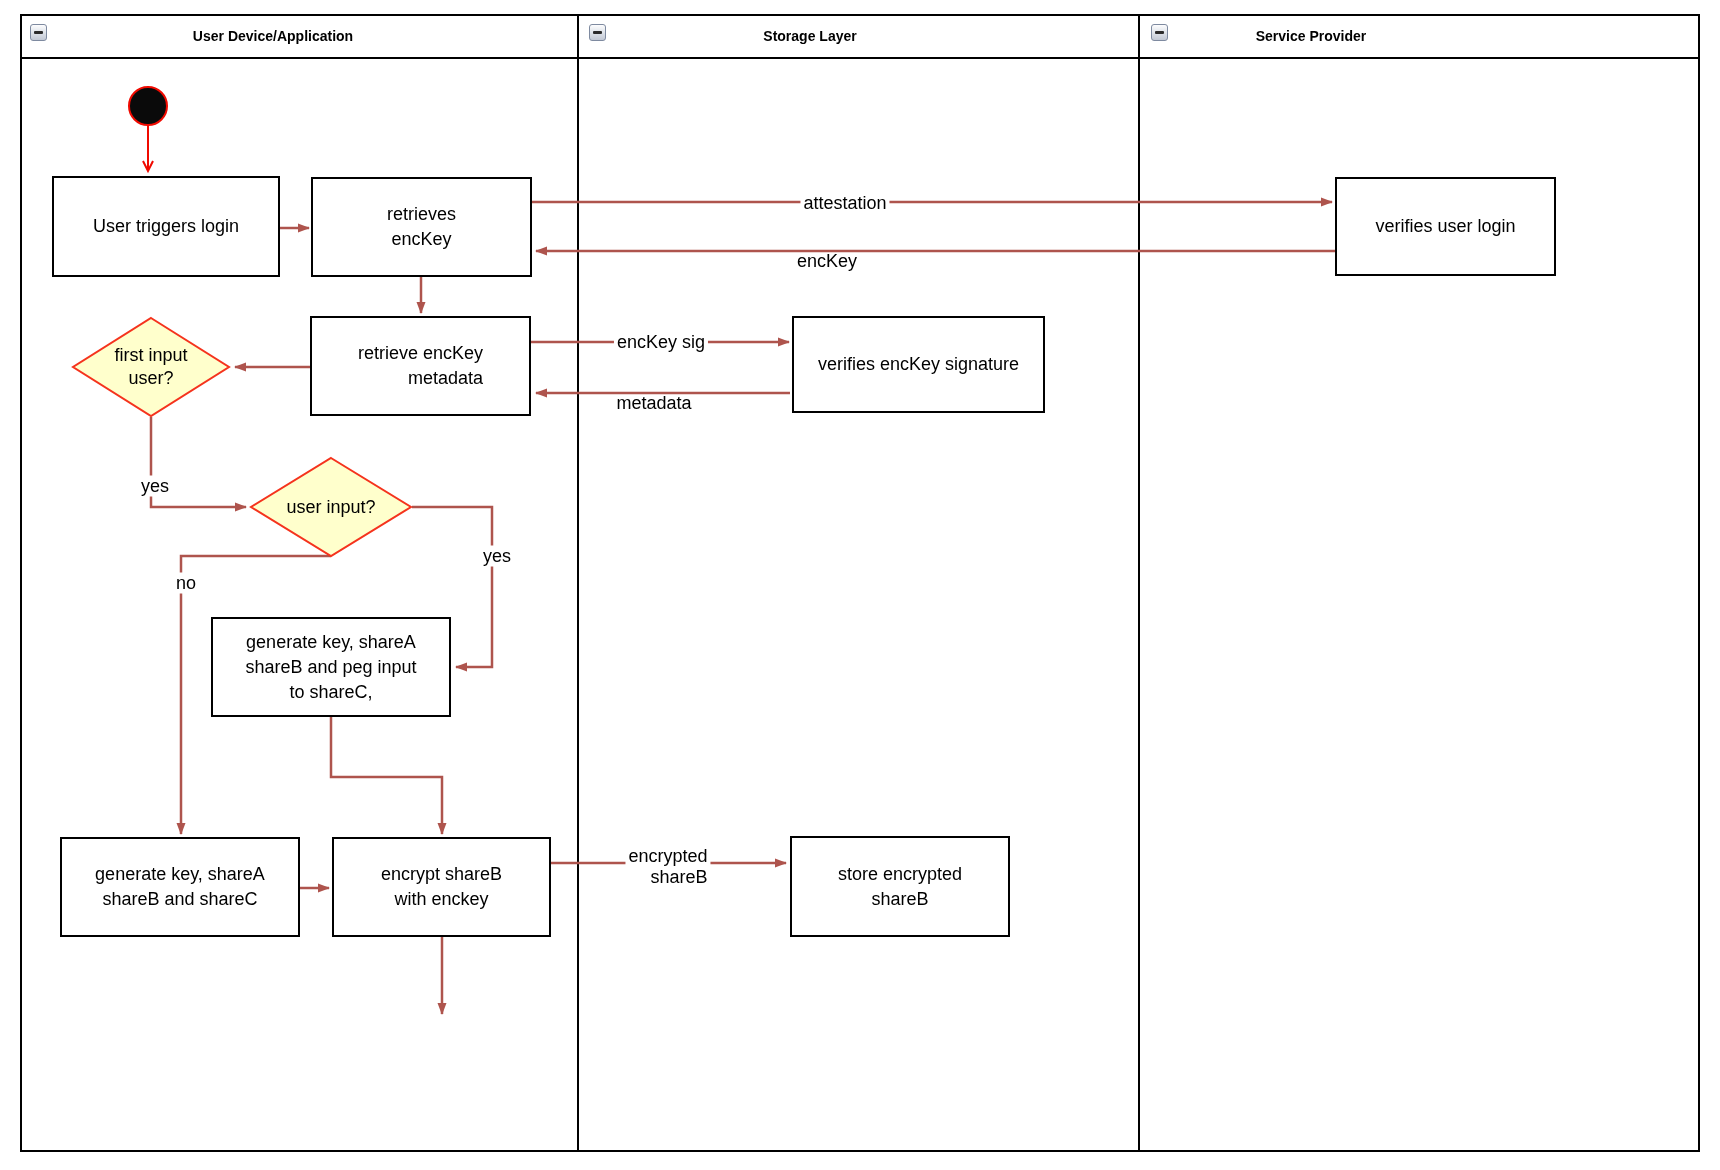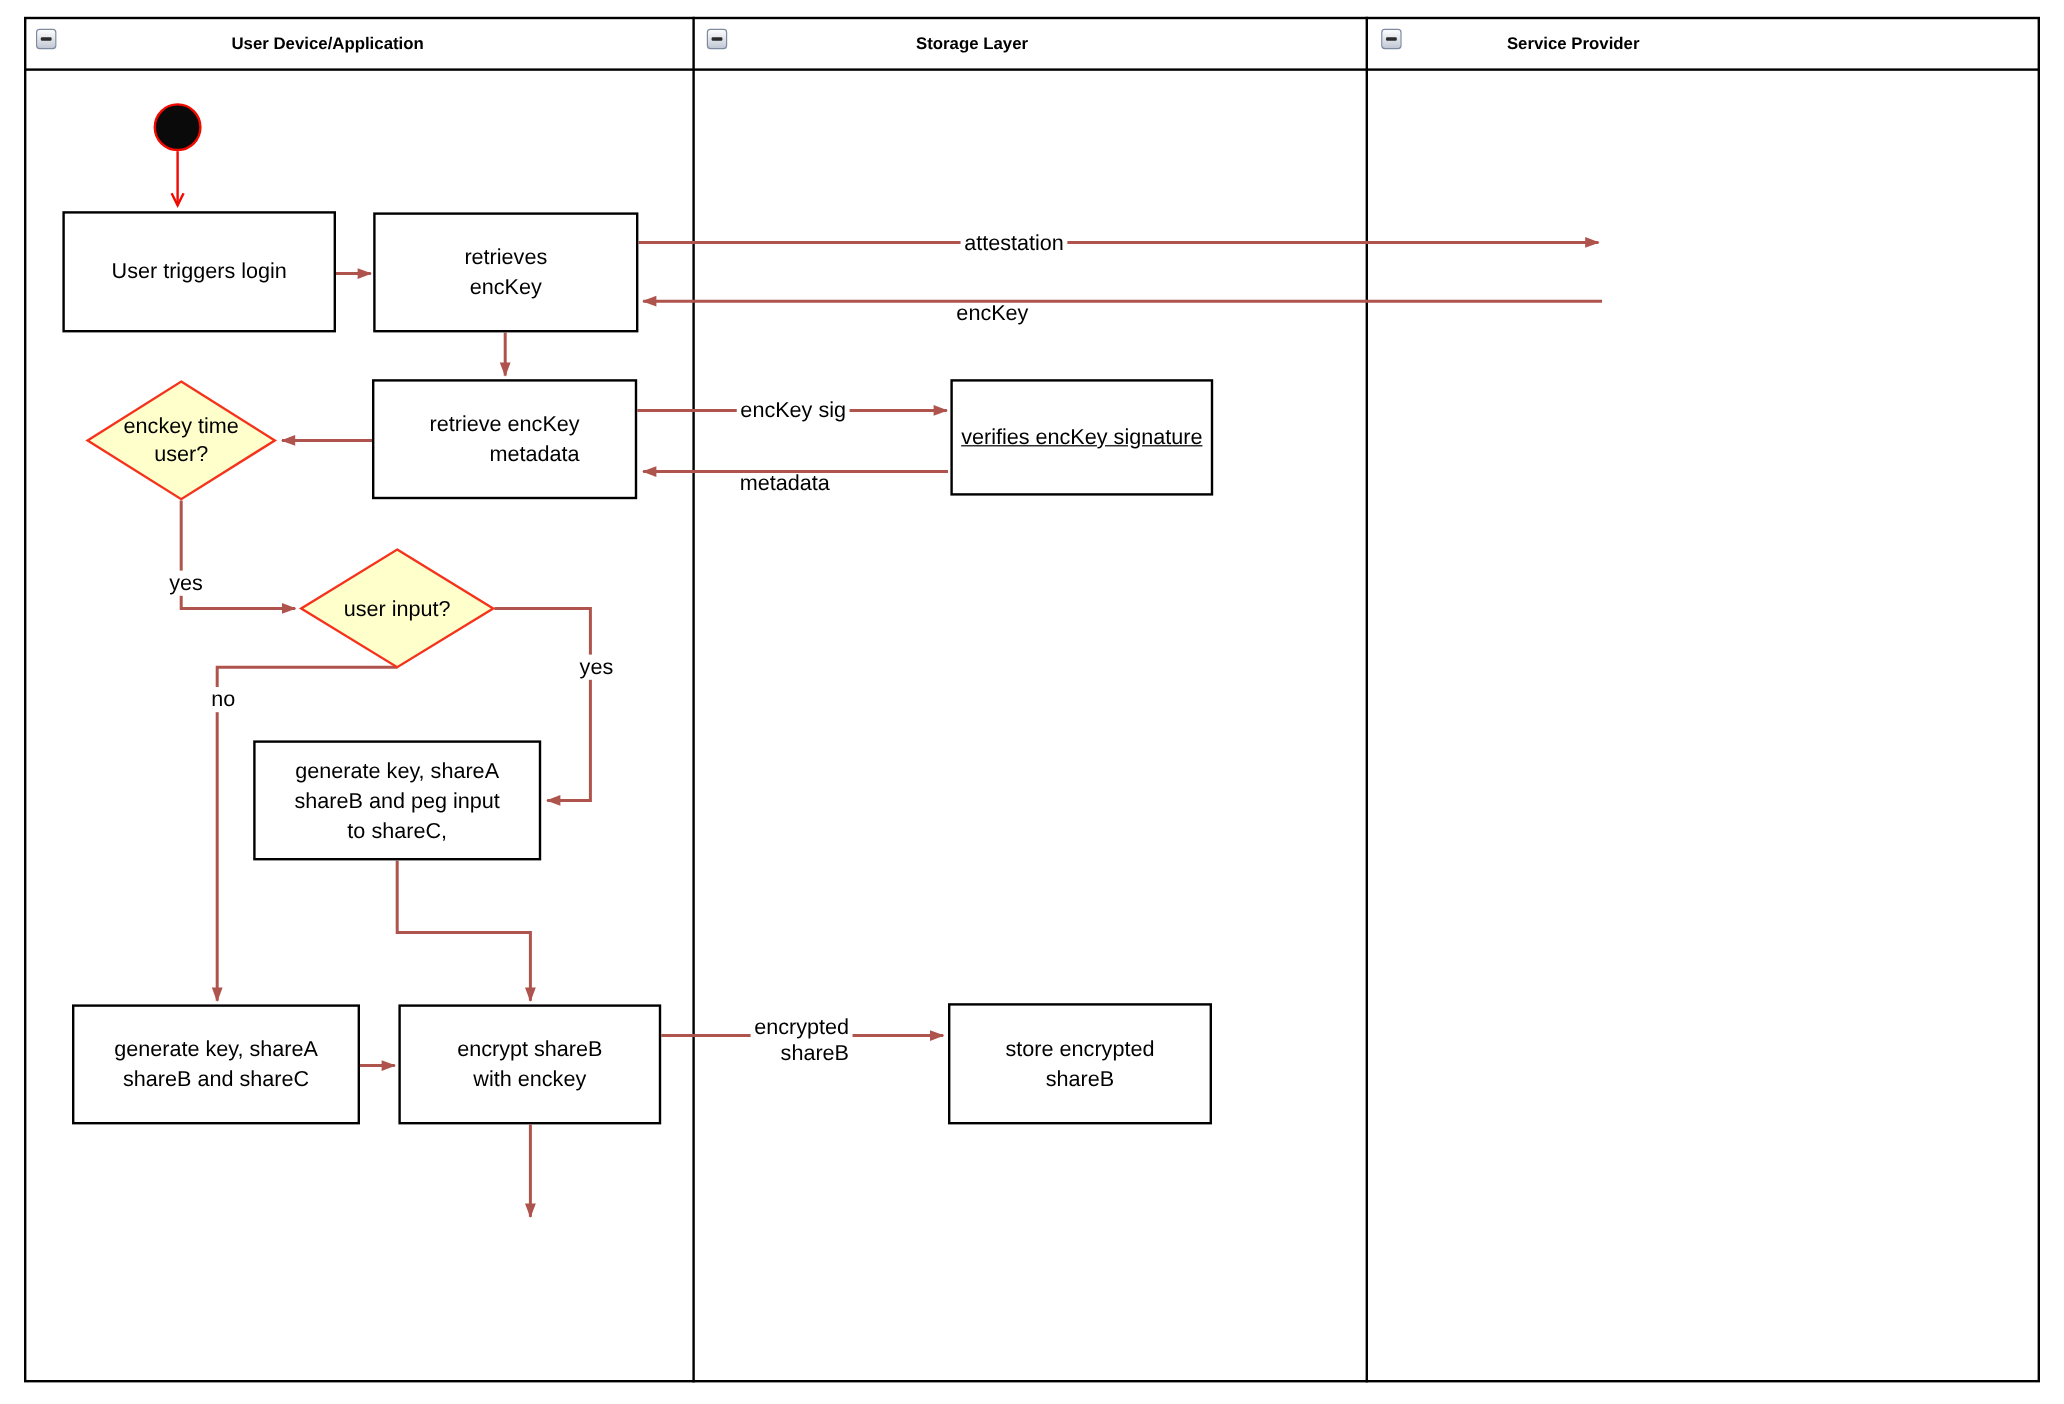--- a/index.html
+++ b/index.html
@@ -100,43 +100,44 @@
   <div class="node" style="left:52px;top:176px;width:228px;height:101px;">User triggers login</div>
   <div class="node" style="left:311px;top:177px;width:221px;height:100px;">retrieves
 encKey</div>
   <div class="node" style="left:310px;top:316px;width:221px;height:100px;text-align:right;">retrieve encKey
 metadata</div>
 
   <div class="diamond" style="left:72px;top:317px;width:158px;height:100px;">
     <svg width="158" height="100">
         <polygon points="79,1 157,50 79,99 1,50" fill="#ffffcc" stroke="#f5331d" stroke-width="2"></polygon>
       </svg>
-    <div class="dlabel">enckey time
+    <div class="dlabel">first input
 user?</div>
   </div>
 
   <div class="diamond" style="left:250px;top:457px;width:162px;height:100px;">
     <svg width="162" height="100">
         <polygon points="81,1 161,50 81,99 1,50" fill="#ffffcc" stroke="#f5331d" stroke-width="2"></polygon>
       </svg>
     <div class="dlabel">user input?</div>
   </div>
 
   <div class="node" style="left:211px;top:617px;width:240px;height:100px;">generate key, shareA
 shareB and peg input
 to shareC,</div>
   <div class="node" style="left:60px;top:837px;width:240px;height:100px;">generate key, shareA
 shareB and shareC</div>
   <div class="node" style="left:332px;top:837px;width:219px;height:100px;">encrypt shareB
 with enckey</div>
 
-  <div class="node nowrap" style="left:792px;top:316px;width:219px;height:97px;text-decoration:underline;">verifies encKey signature</div>
+  <div class="node nowrap" style="left:792px;top:316px;width:253px;height:97px;">verifies encKey signature</div>
   <div class="node" style="left:790px;top:836px;width:220px;height:101px;">store encrypted
 shareB</div>
 
+  <div class="node" style="left:1335px;top:177px;width:221px;height:99px;">verifies user login</div>
 
   <div class="elabel bg" style="left:845px;top:203px;">attestation</div>
   <div class="elabel" style="left:827px;top:261px;">encKey</div>
   <div class="elabel bg" style="left:661px;top:342px;">encKey sig</div>
   <div class="elabel" style="left:654px;top:403px;">metadata</div>
   <div class="elabel bg" style="left:155px;top:486px;">yes</div>
   <div class="elabel bg" style="left:186px;top:583px;">no</div>
   <div class="elabel bg" style="left:497px;top:556px;">yes</div>
   <div class="elabel bg" style="left:668px;top:867px;">encrypted
 shareB</div>

